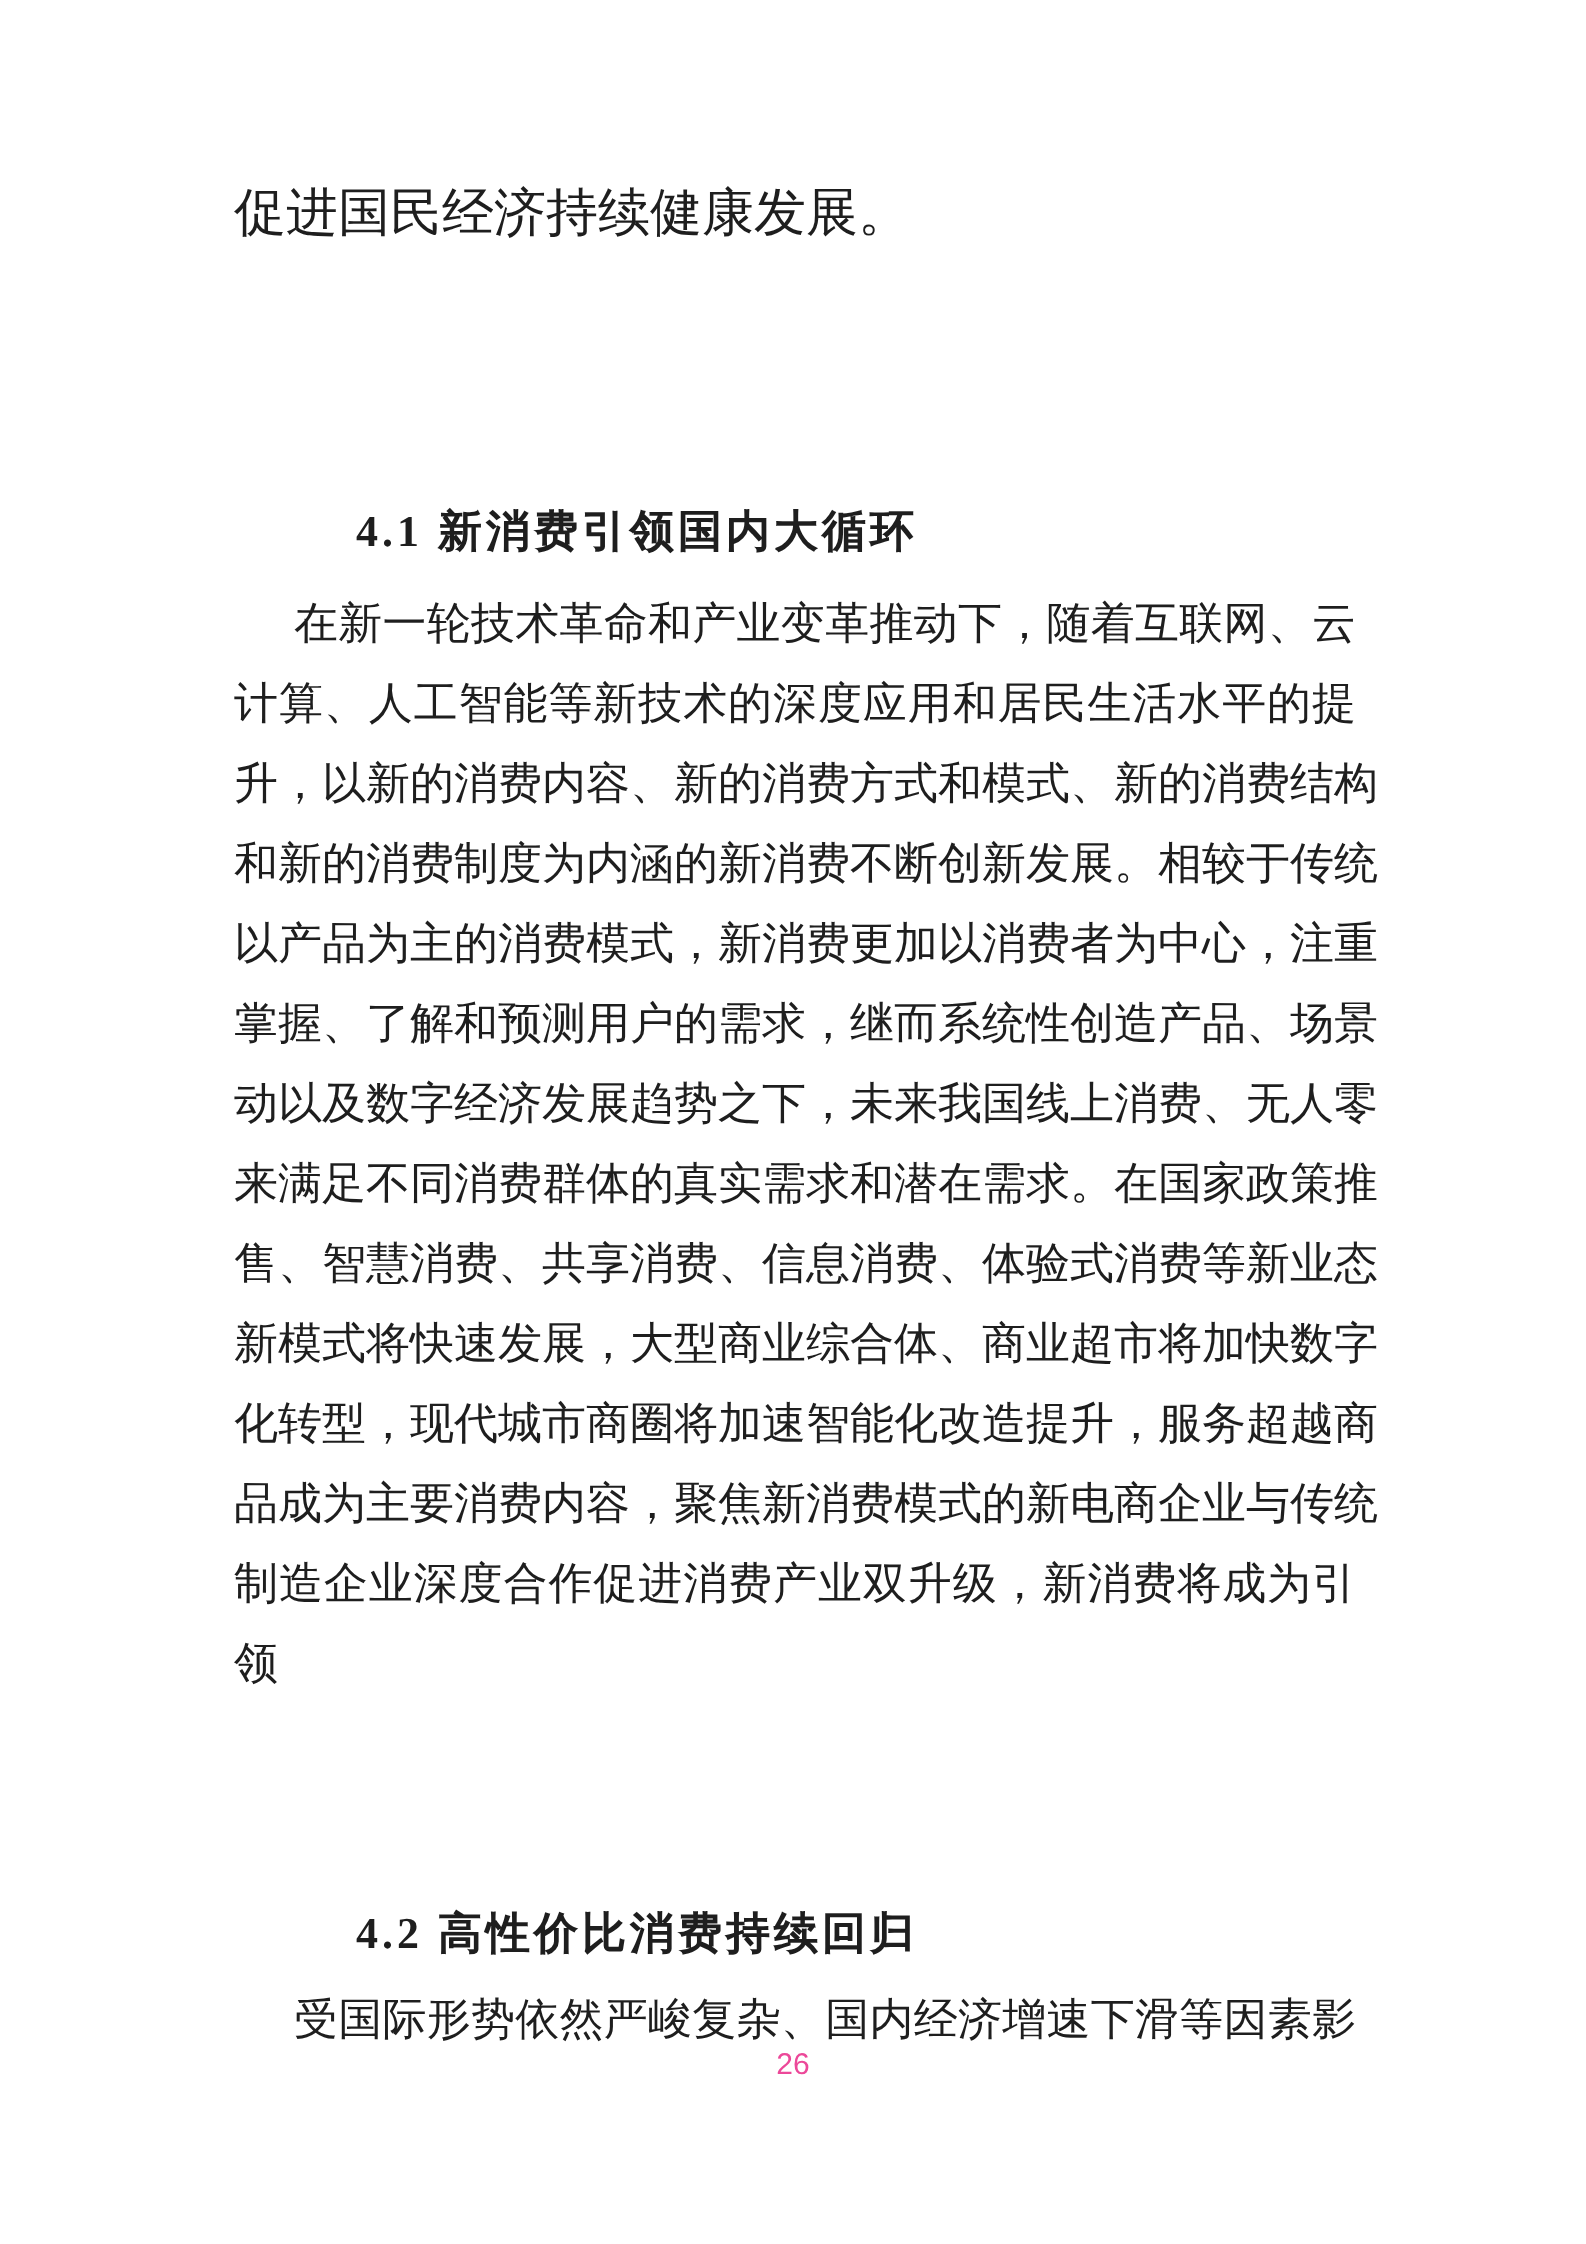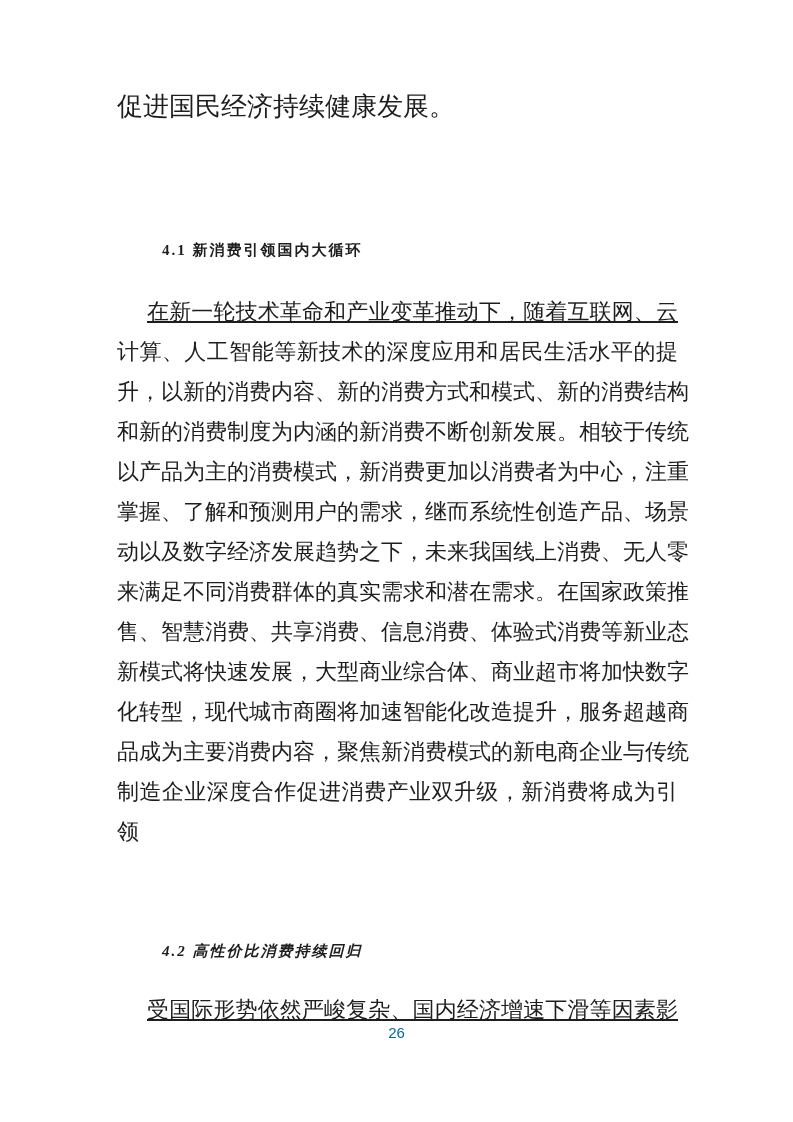--- a/index.html
+++ b/index.html
@@ -40,66 +40,65 @@
     font-family: "DejaVu Sans", "Liberation Sans", sans-serif;
     font-size: 23px;
     line-height: 30px;
     font-weight: bold;
     letter-spacing: 1px;
   }
   
   .section-heading {
     position: absolute;
     left: 162px;
-    margin: 0;
+    margin: 16px;
     font-family: "Liberation Serif", "DejaVu Serif", serif;
-    font-size: 15px;
+    font-size: 22px;
     line-height: 28px;
     font-weight: bold;
     letter-spacing: 2px;
   }
   .section-heading.sec-1 { top: 236px; }
-  .section-heading.sec-2 { top: 937px; font-style: italic; }
+  .section-heading.sec-2 { top: 937px; }
   
   .paragraph {
     position: absolute;
     left: 117px;
     width: 561px;
     margin: 0;
   }
   .paragraph.para-1 { top: 292px; }
   .paragraph.para-2 { top: 990px; }
   .body-line {
     font-size: 22px;
     line-height: 40px;
     height: 40px;
     margin: 0;
     text-align: justify;
     text-align-last: justify;
     white-space: nowrap;
   }
   .paragraph .body-line:first-child {
     text-indent: 30px;
-    text-decoration: underline;
   }
   
   .paragraph.last-line-short .body-line:last-child {
     text-align-last: left;
     white-space: normal;
   }
   .page-number {
     position: absolute;
     left: 0;
     width: 793px;
     top: 1024px;
     text-align: center;
     font-family: "Liberation Sans", "DejaVu Sans", sans-serif;
     font-size: 15px;
     line-height: 18px;
-    color: #0369a1;
+    color: #ec4899;
   }
 </style>
 </head>
 <body>
 
 <div class="doc-page">
 
   <p class="continuation-line">促进国民经济持续健康发展。</p>
 
 

